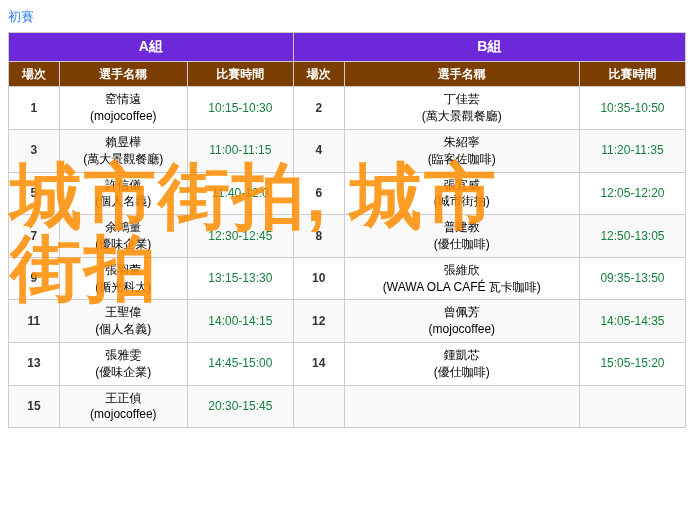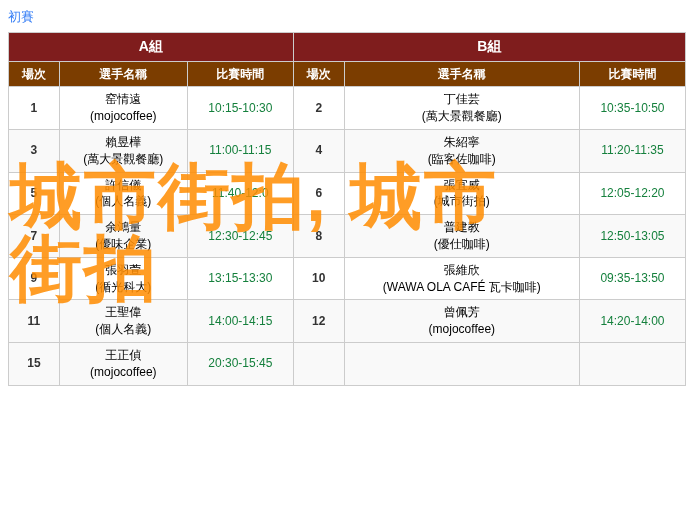--- a/index.html
+++ b/index.html
@@ -20,21 +20,21 @@
       border-collapse: collapse;
       border: 1px solid #ccc;
     }
     .schedule-table th, .schedule-table td {
       border: 1px solid #ccc;
       text-align: center;
       padding: 4px 6px;
       line-height: 1.4;
     }
     .group-header {
-      background-color: #7f1d1d;
+      background-color: #6d28d9;
       color: #fff;
       font-weight: bold;
       font-size: 14px;
       padding: 6px;
     }
     .col-header {
       background-color: #7B3D00;
       color: #fff;
       font-size: 12px;
       font-weight: bold;
@@ -130,21 +130,29 @@
         <td class="round-num">10</td>
         <td>張維欣<br>(WAWA OLA CAFÉ 瓦卡咖啡)</td>
         <td class="time-cell">09:35-13:50</td>
       </tr>
       <tr class="row-odd">
         <td class="round-num">11</td>
         <td>王聖偉<br>(個人名義)</td>
         <td class="time-cell">14:00-14:15</td>
         <td class="round-num">12</td>
         <td>曾佩芳<br>(mojocoffee)</td>
-        <td class="time-cell">14:20-14:00</td>
+        <td class="time-cell">14:05-14:35</td>
+      </tr>
+      <tr class="row-even">
+        <td class="round-num">13</td>
+        <td>張雅雯<br>(優味企業)</td>
+        <td class="time-cell">14:45-15:00</td>
+        <td class="round-num">14</td>
+        <td>鍾凱芯<br>(優仕咖啡)</td>
+        <td class="time-cell">15:05-15:20</td>
       </tr>
       <tr class="row-odd">
         <td class="round-num">15</td>
         <td>王正偵<br>(mojocoffee)</td>
         <td class="time-cell">20:30-15:45</td>
         <td class="round-num"></td>
         <td></td>
         <td class="time-cell"></td>
       </tr>
     </tbody>

